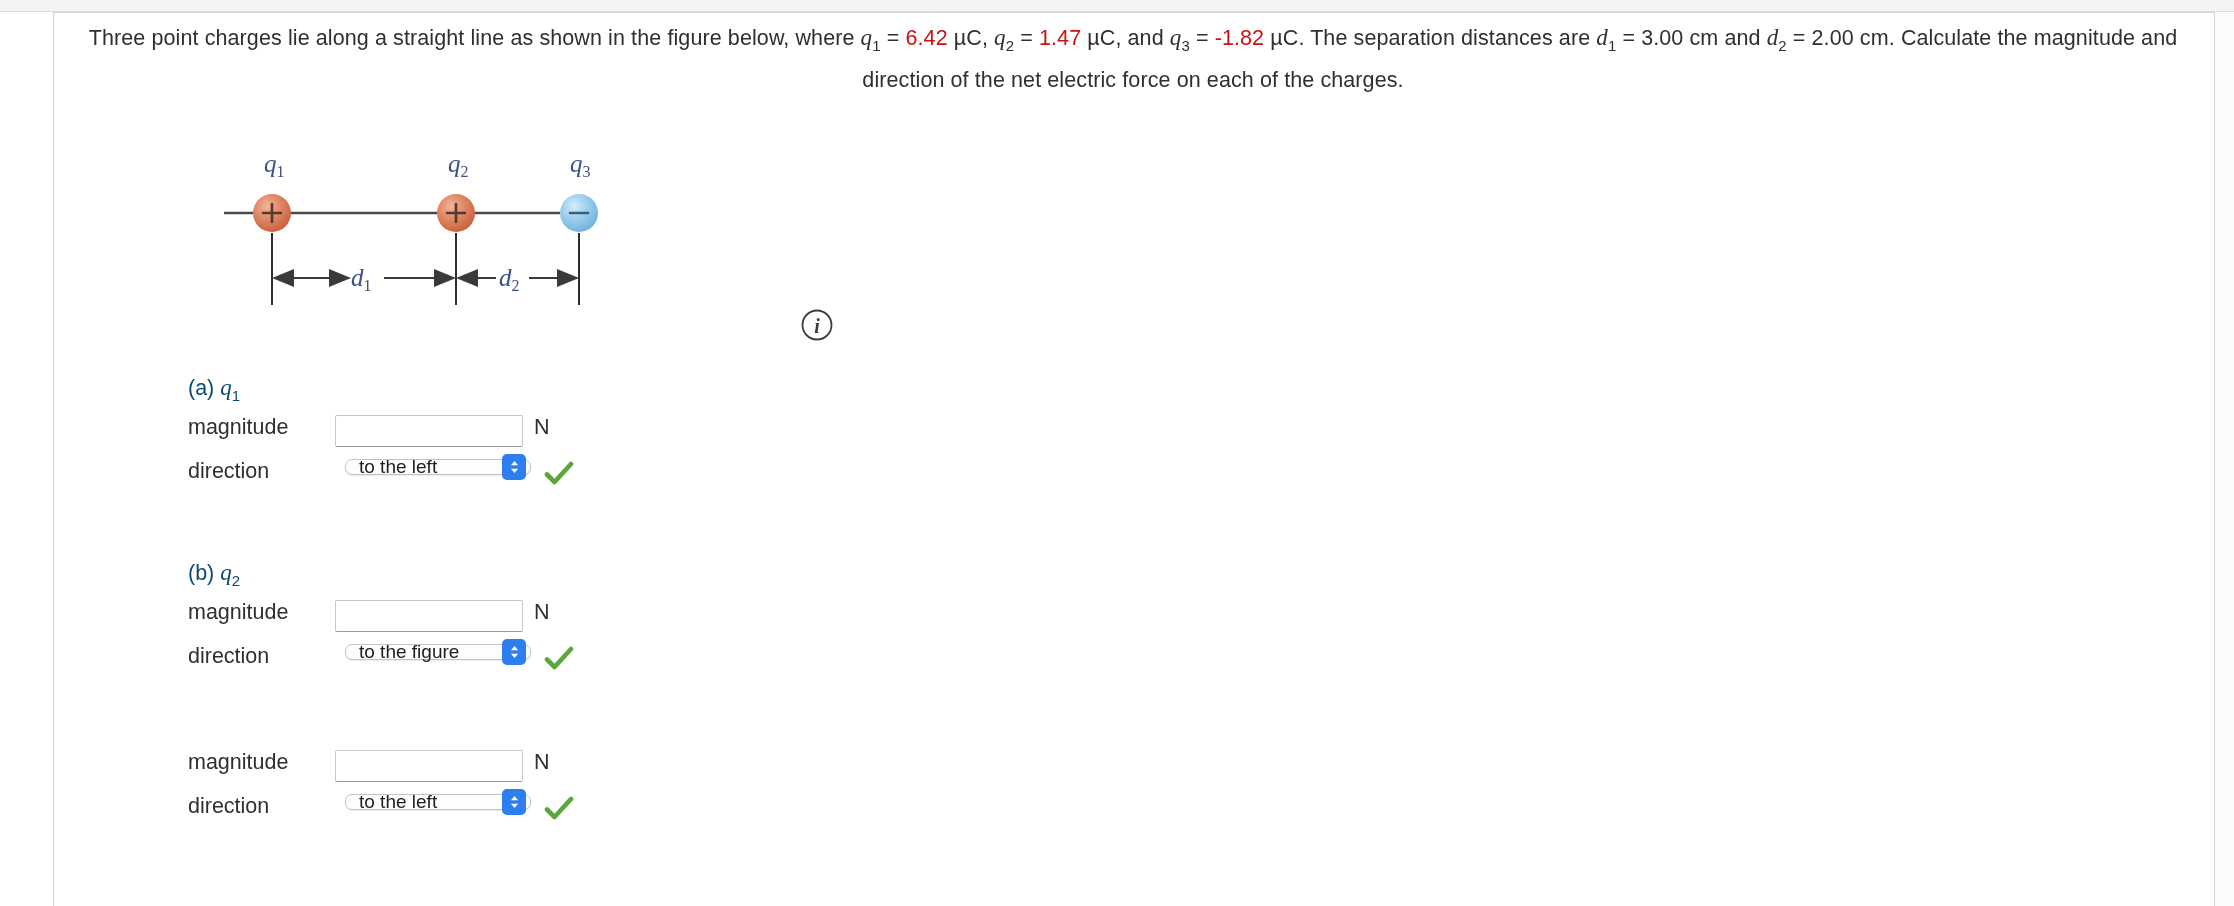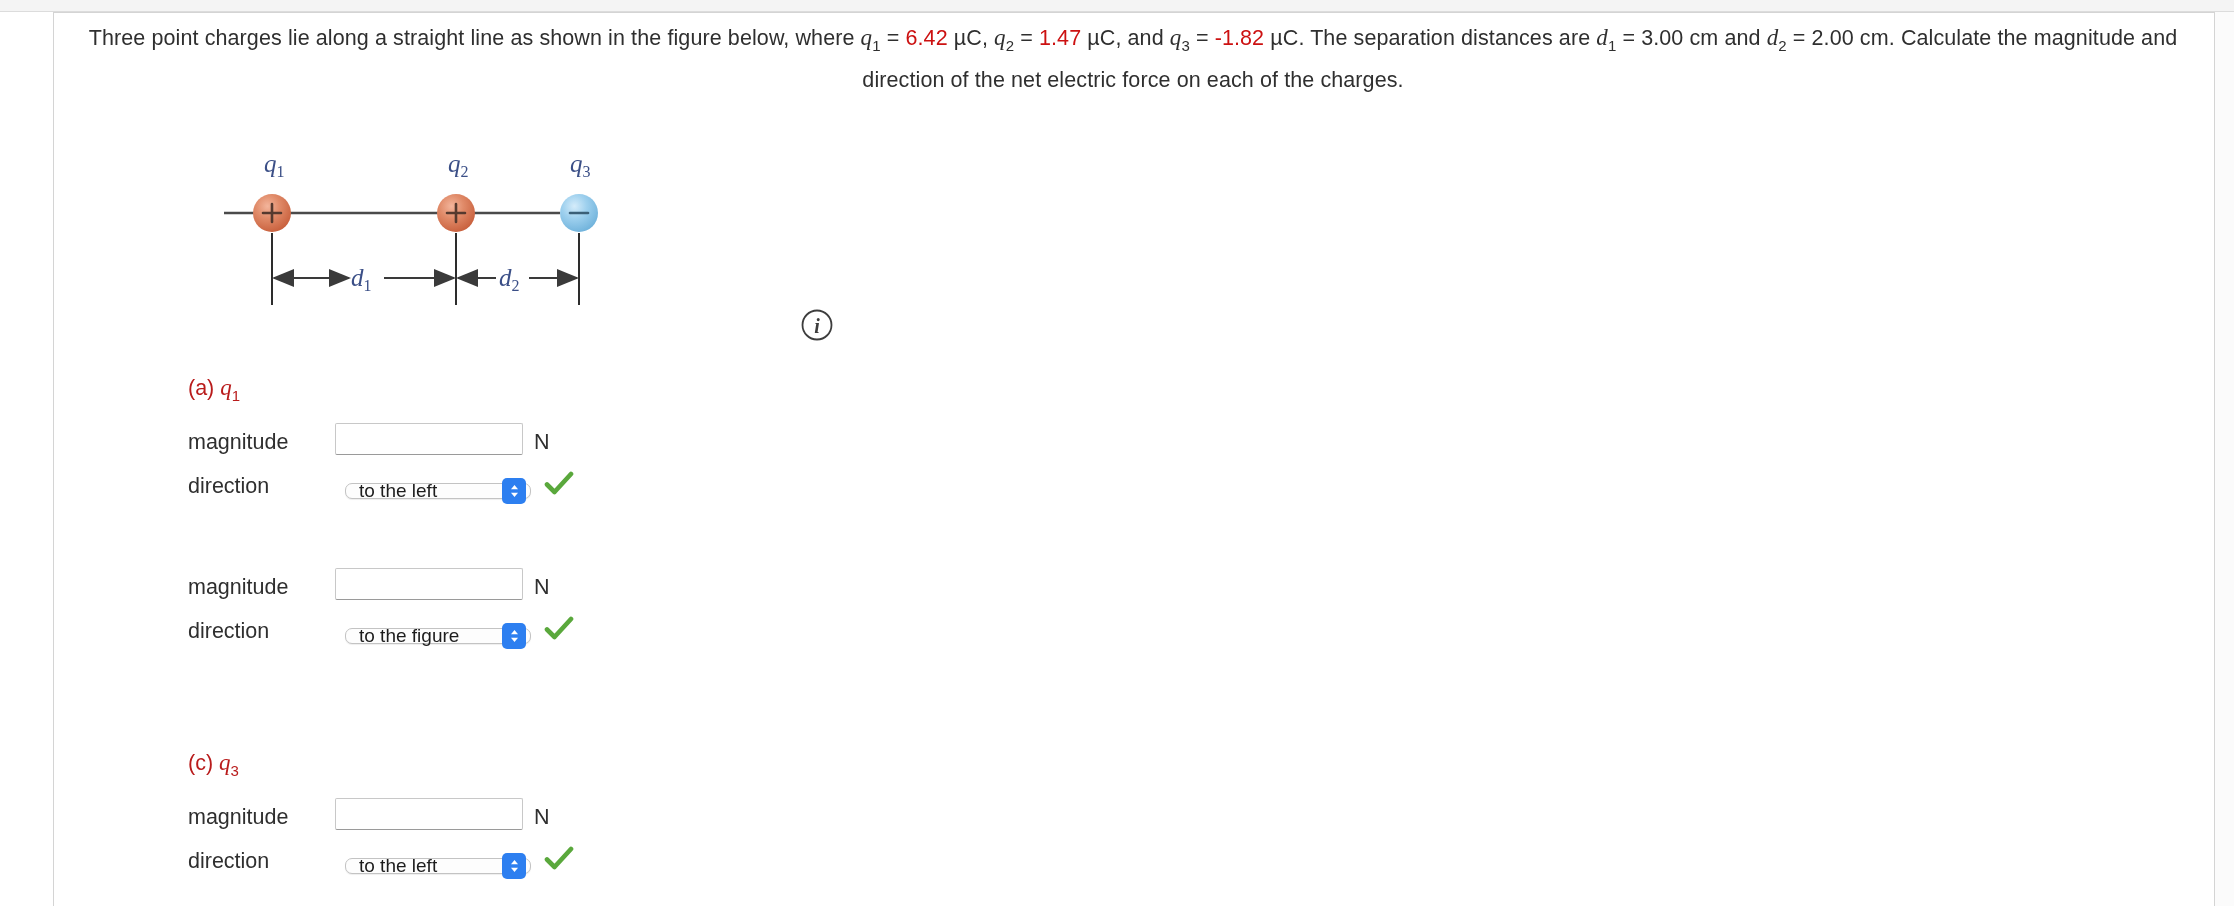--- a/index.html
+++ b/index.html
@@ -99,27 +99,27 @@
   .answer-block {
     position: absolute;
     left: 188px;
   }
   #block-a { top: 375px; }
   #block-b { top: 560px; }
   #block-c { top: 750px; }
 
   .block-title {
     font-size: 21.5px;
-    color: #b91c1c;
+    color: #0c4a6e;
     margin: 0 0 14px 0;
     height: 26px;
   }
   .answer-row {
     display: flex;
-    align-items: flex-end;
+    align-items: flex-start;
     height: 40px;
     margin-bottom: 4px;
   }
   .row-label {
     font-size: 21.5px;
     color: #2f2f2f;
     width: 147px;
     flex: none;
   }
   .magnitude-input {
@@ -273,20 +273,23 @@
     </div>
     <span class="check-mark">
       <svg width="30" height="30" viewBox="0 0 30 30" xmlns="http://www.w3.org/2000/svg">
         <path d="M 3 15.5 L 10.5 23 L 27 5" fill="none" stroke="#5aa83c" stroke-width="4.6" stroke-linecap="round" stroke-linejoin="round"></path>
       </svg>
     </span>
   </div>
 </div>
 
 <div class="answer-block" id="block-b">
+  <div class="block-title">
+    <span>(b) </span><span class="var"><span>q</span><sub>2</sub></span>
+  </div>
   <div class="answer-row">
     <span class="row-label">magnitude</span>
     <input class="magnitude-input" type="text" value="" style="">
     <span class="unit-label">N</span>
   </div>
   <div class="answer-row">
     <span class="row-label">direction</span>
     <div class="direction-select">
       <span class="sel-text">to the figure</span>
       <span class="stepper-btn">
@@ -298,23 +301,20 @@
     </div>
     <span class="check-mark">
       <svg width="30" height="30" viewBox="0 0 30 30" xmlns="http://www.w3.org/2000/svg">
         <path d="M 3 15.5 L 10.5 23 L 27 5" fill="none" stroke="#5aa83c" stroke-width="4.6" stroke-linecap="round" stroke-linejoin="round"></path>
       </svg>
     </span>
   </div>
 </div>
 
 <div class="answer-block" id="block-c">
-  <div class="block-title">
-    <span>(c) </span><span class="var"><span>q</span><sub>3</sub></span>
-  </div>
   <div class="answer-row">
     <span class="row-label">magnitude</span>
     <input class="magnitude-input" type="text" value="" style="">
     <span class="unit-label">N</span>
   </div>
   <div class="answer-row">
     <span class="row-label">direction</span>
     <div class="direction-select">
       <span class="sel-text">to the left</span>
       <span class="stepper-btn">

